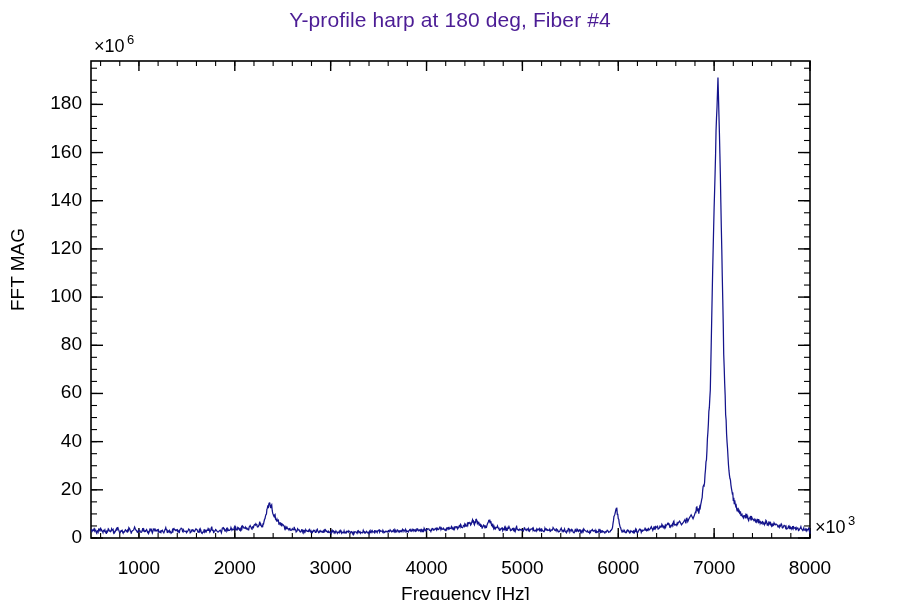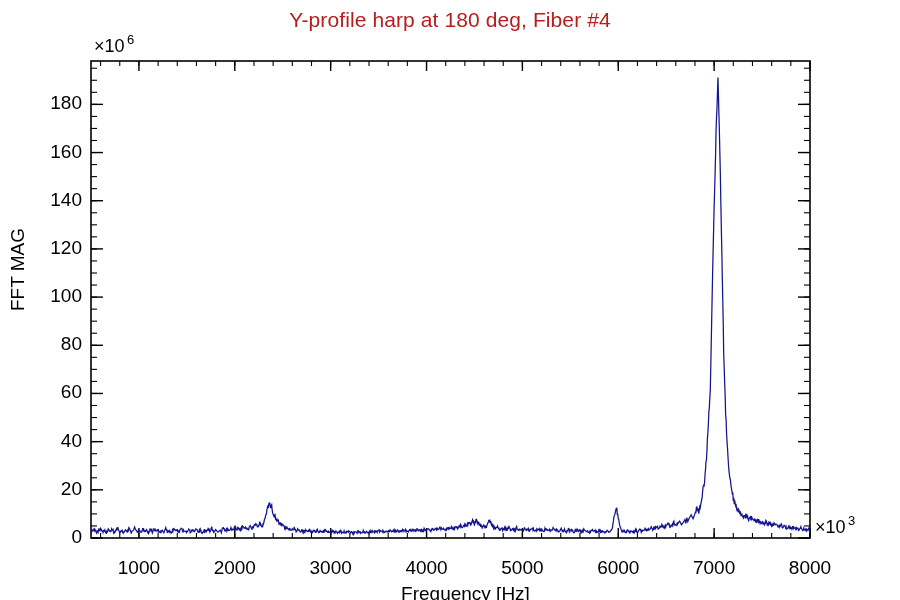--- a/index.html
+++ b/index.html
@@ -19,21 +19,21 @@
     height: 600px;
     background: #ffffff;
   }
   #plot-title {
     position: absolute;
     left: 0;
     top: 8px;
     width: 900px;
     text-align: center;
     font-size: 21px;
-    color: #b91c1c;
+    color: #4c1d95;
     letter-spacing: 0.1px;
     white-space: nowrap;
   }
   #plot-svg {
     position: absolute;
     left: 0;
     top: 0;
   }
   .axis-line {
     stroke: #000000;

